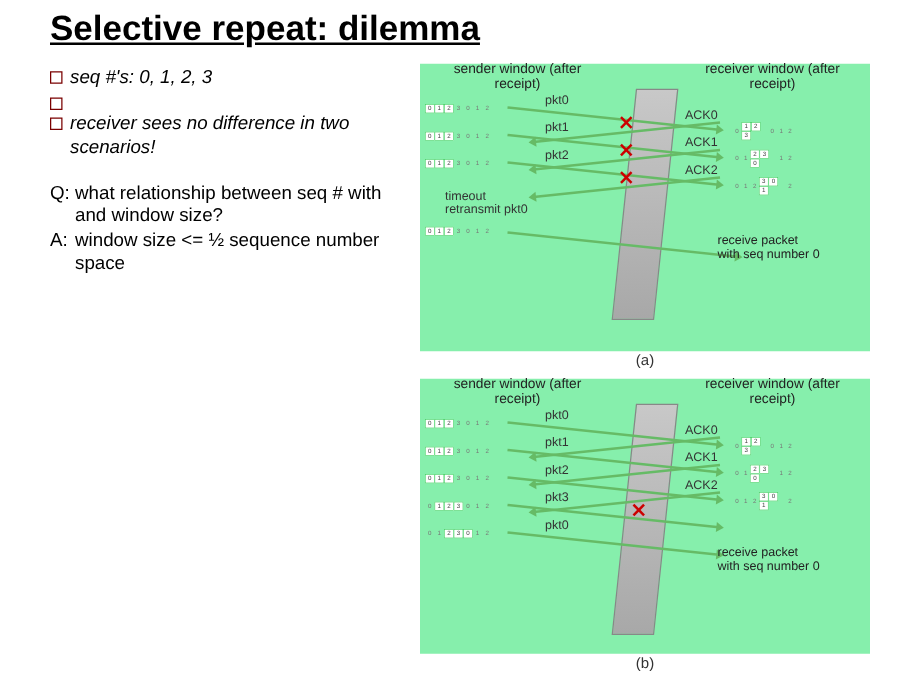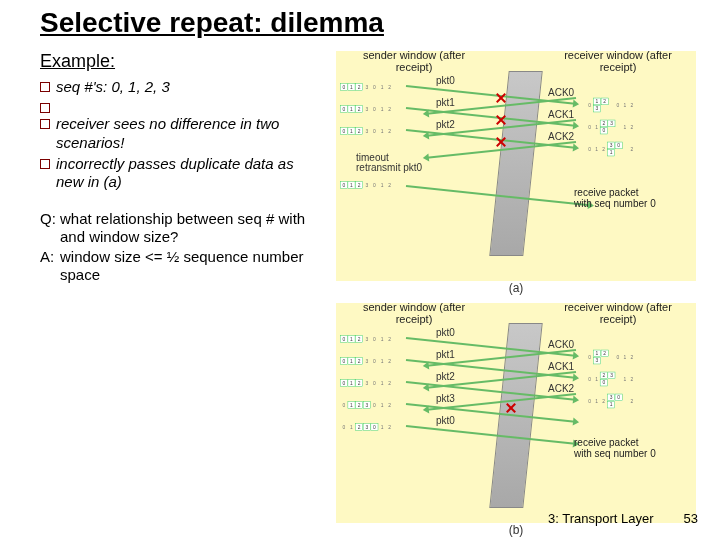--- a/index.html
+++ b/index.html
@@ -11,21 +11,21 @@
   .left { width: 280px; }
   .bullets { list-style: none; margin: 2px 0 18px 0; font-style: italic; }
   .bullets li { display: flex; gap: 6px; font-size: 15px; line-height: 1.25; margin-bottom: 2px; }
   .bullets li .b { width: 10px; height: 10px; flex: 0 0 10px; margin-top: 4px; border: 1px solid #7a0000; background: #fff; }
   .qa { font-size: 15px; line-height: 1.2; }
   .qa .q, .qa .a { display: flex; gap: 4px; margin-bottom: 2px; }
   .qa .lab { flex: 0 0 16px; }
   .footer { position: absolute; bottom: 14px; right: 22px; font-size: 13px; display: flex; gap: 30px; }
   
   .right { flex: 1; position: relative; font-family: Arial, sans-serif; font-size: 10px; color: #444; }
-  .fig { position: relative; height: 220px; background: #fef9c3; }
+  .fig { position: relative; height: 220px; background: #86efac; }
   .fig.a { height: 230px; }
   .caption { text-align: center; font-size: 12px; color: #333; }
   .colhead { font-size: 11px; color: #222; position: absolute; top: -2px; text-align: center; }
   .colhead.l { left: 8px; width: 140px; }
   .colhead.r { right: 8px; width: 140px; }
   .seq { display: inline-flex; align-items: center; gap: 0; transform: scale(0.45); transform-origin: left center; }
   .cell { width: 17px; height: 16px; border: 1px solid #999; display: inline-flex; align-items: center; justify-content: center; font-size: 11px; background: #fff; }
   .nocell { width: 17px; height: 16px; display: inline-flex; align-items: center; justify-content: center; font-size: 11px; color: #777; }
   .win .cell { border-color: #3c5; }
   .row { position: absolute; display: flex; align-items: center; gap: 2px; }
@@ -44,37 +44,32 @@
 </style>
 </head>
 <body>
 
 <div class="slide">
   <h1 class="title">Selective repeat:
  dilemma</h1>
 
   <div class="content-row">
     <div class="left">
-      <div class="subhead">Example:</div>
       <ul class="bullets">
         <li>
             <span class="b"></span>
             <span>seq #'s: 0, 1, 2, 3</span>
           </li>
         <li>
             <span class="b"></span>
           </li>
         <li>
             <span class="b"></span>
             <span>receiver sees no difference in two scenarios!</span>
           </li>
-        <li>
-            <span class="b"></span>
-            <span>incorrectly passes duplicate data as new in (a)</span>
-          </li>
       </ul>
       <div class="qa">
         <div class="q">
             <span class="lab">Q:</span>
             <span>what relationship between seq # with and window size?</span>
           </div>
         <div class="a">
             <span class="lab">A:</span>
             <span>window size &lt;= ½ sequence number space</span>
           </div>
@@ -269,17 +264,13 @@
           <div class="plabel" style="left: 212px; top: 80px;">ACK2</div>
           <div class="ack" style="left: 90px; top: 90px; width: 150px; transform: rotate(-6deg);"></div>
           <div class="x" style="left: 170px; top: 100px;"></div>
           <div class="rnote" style="top: 134px; white-space: pre;">receive packet
 with seq number 0</div>
         </div>
       <div class="caption">(b)</div>
     </div>
   </div>
 
-  <div class="footer">
-    <span>3: Transport Layer</span>
-    <span>53</span>
-  </div>
 </div>
 
 </body></html>

